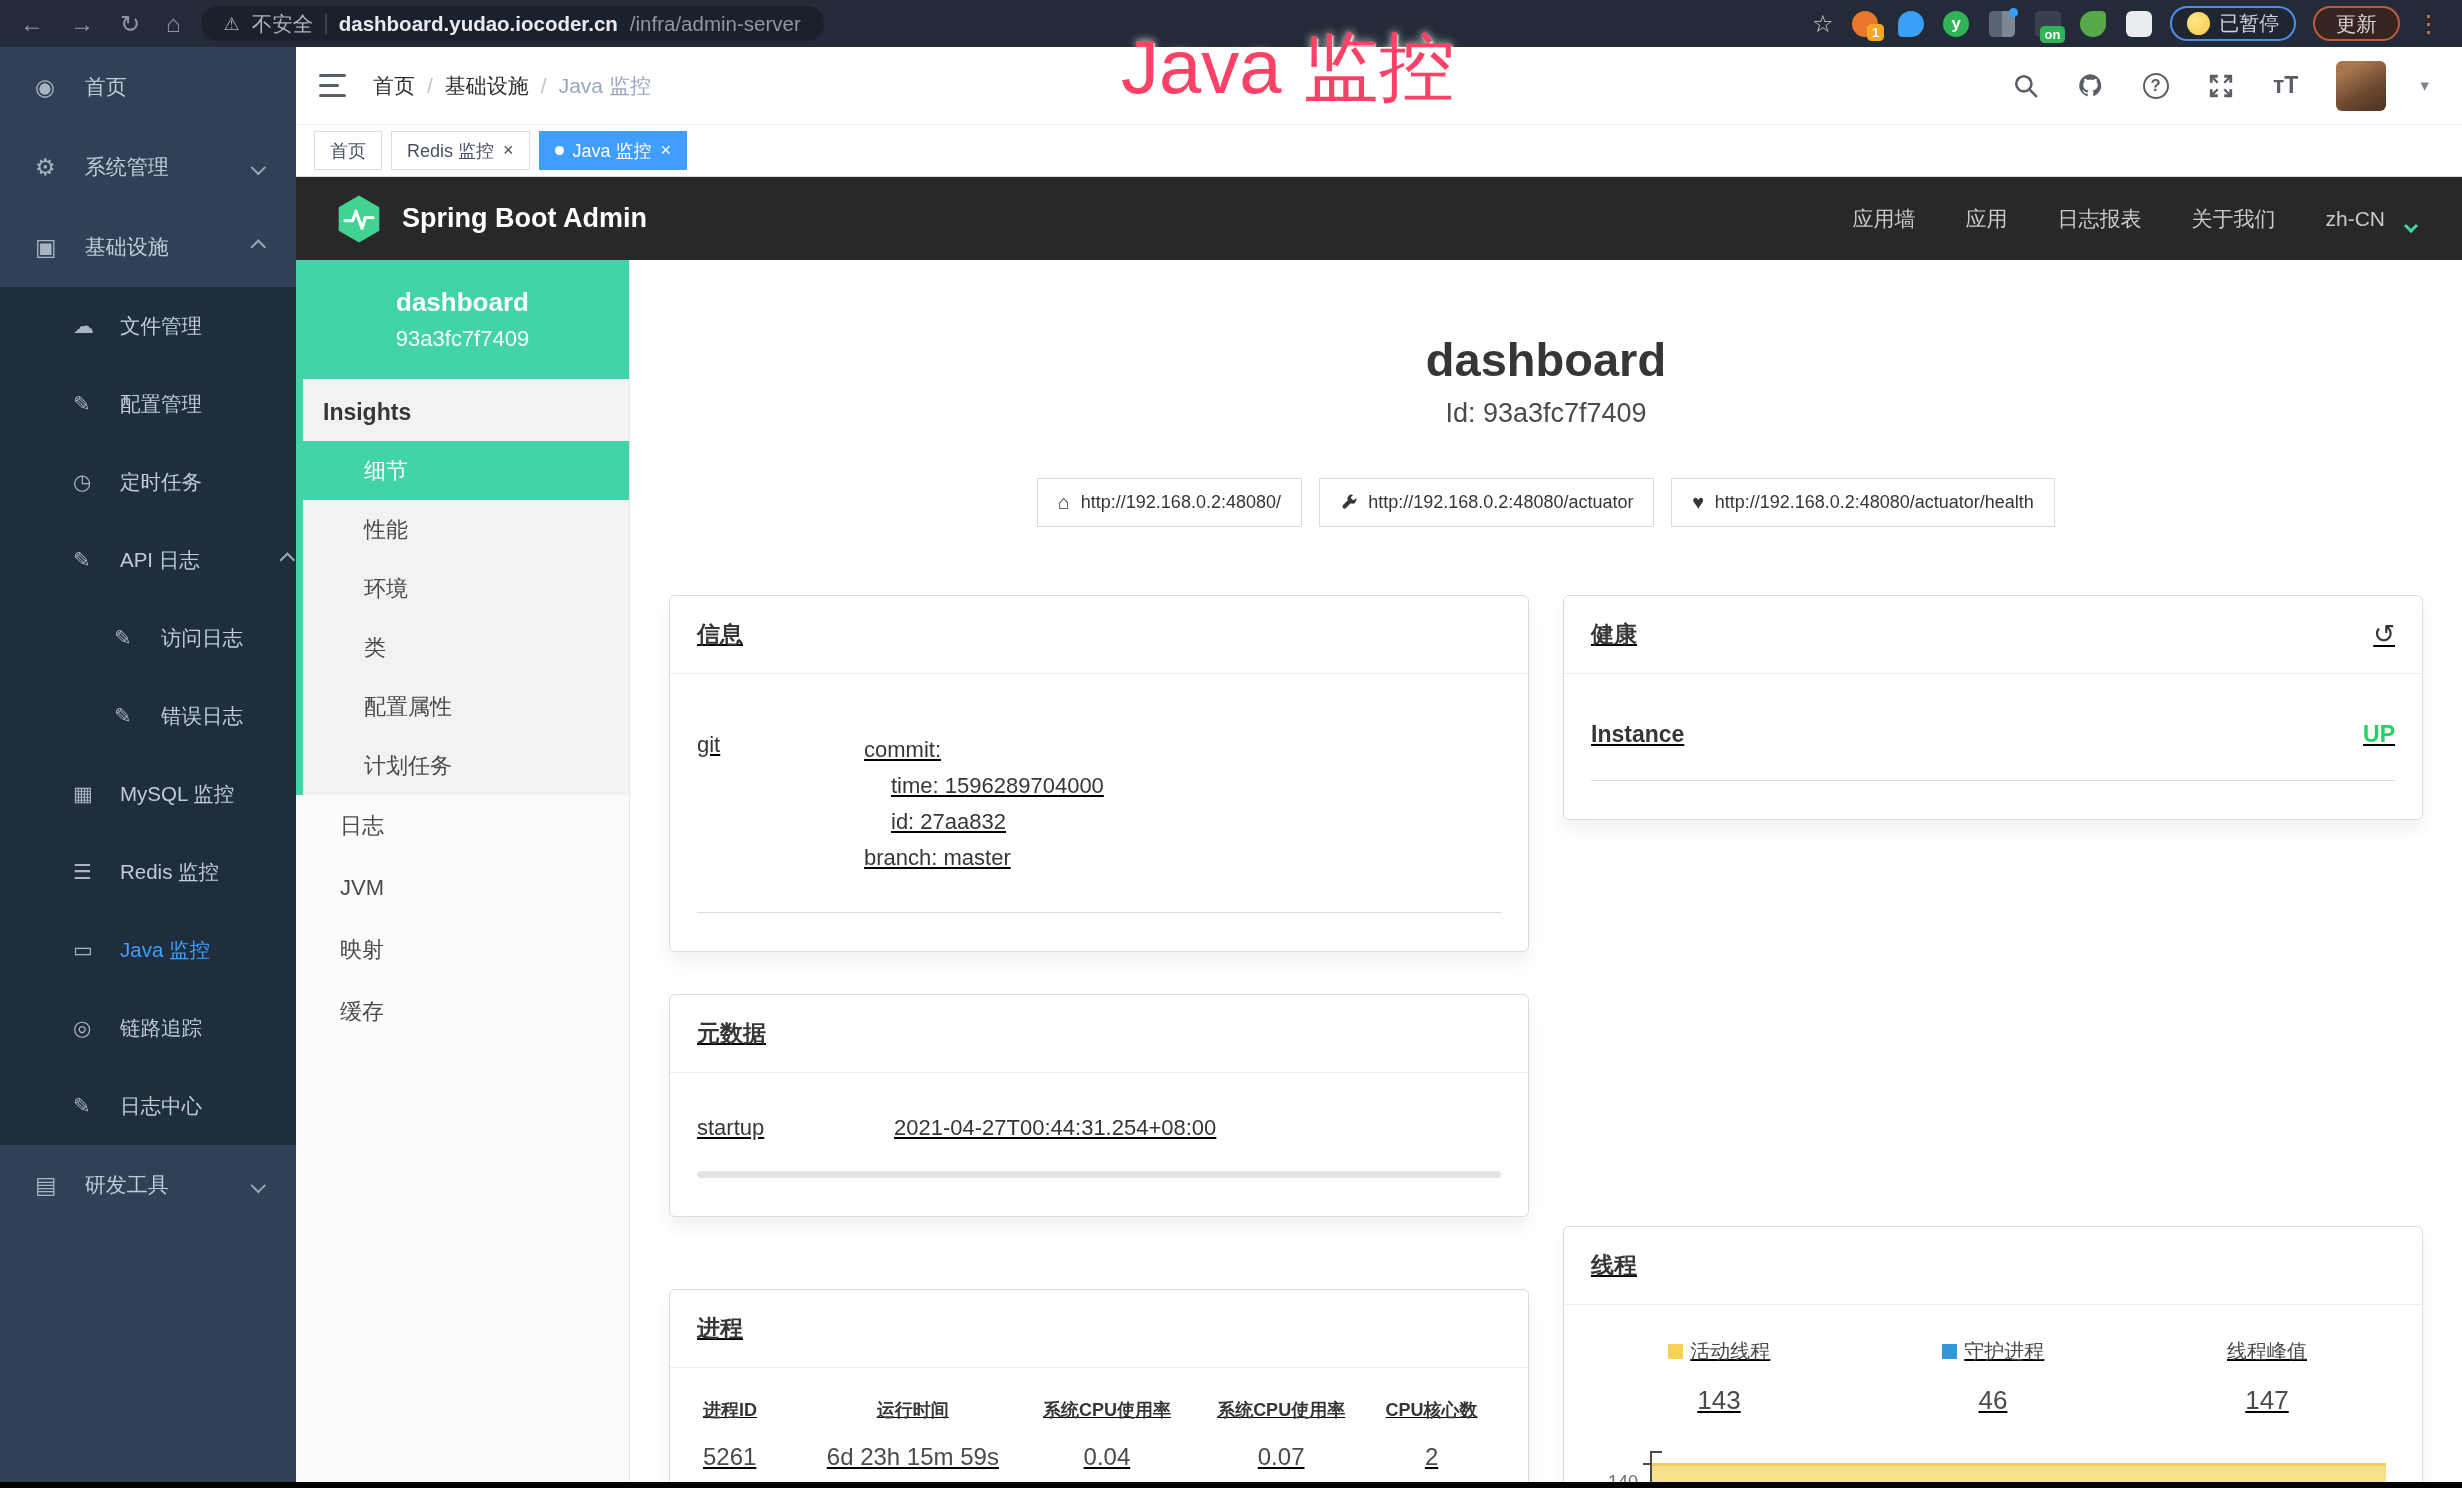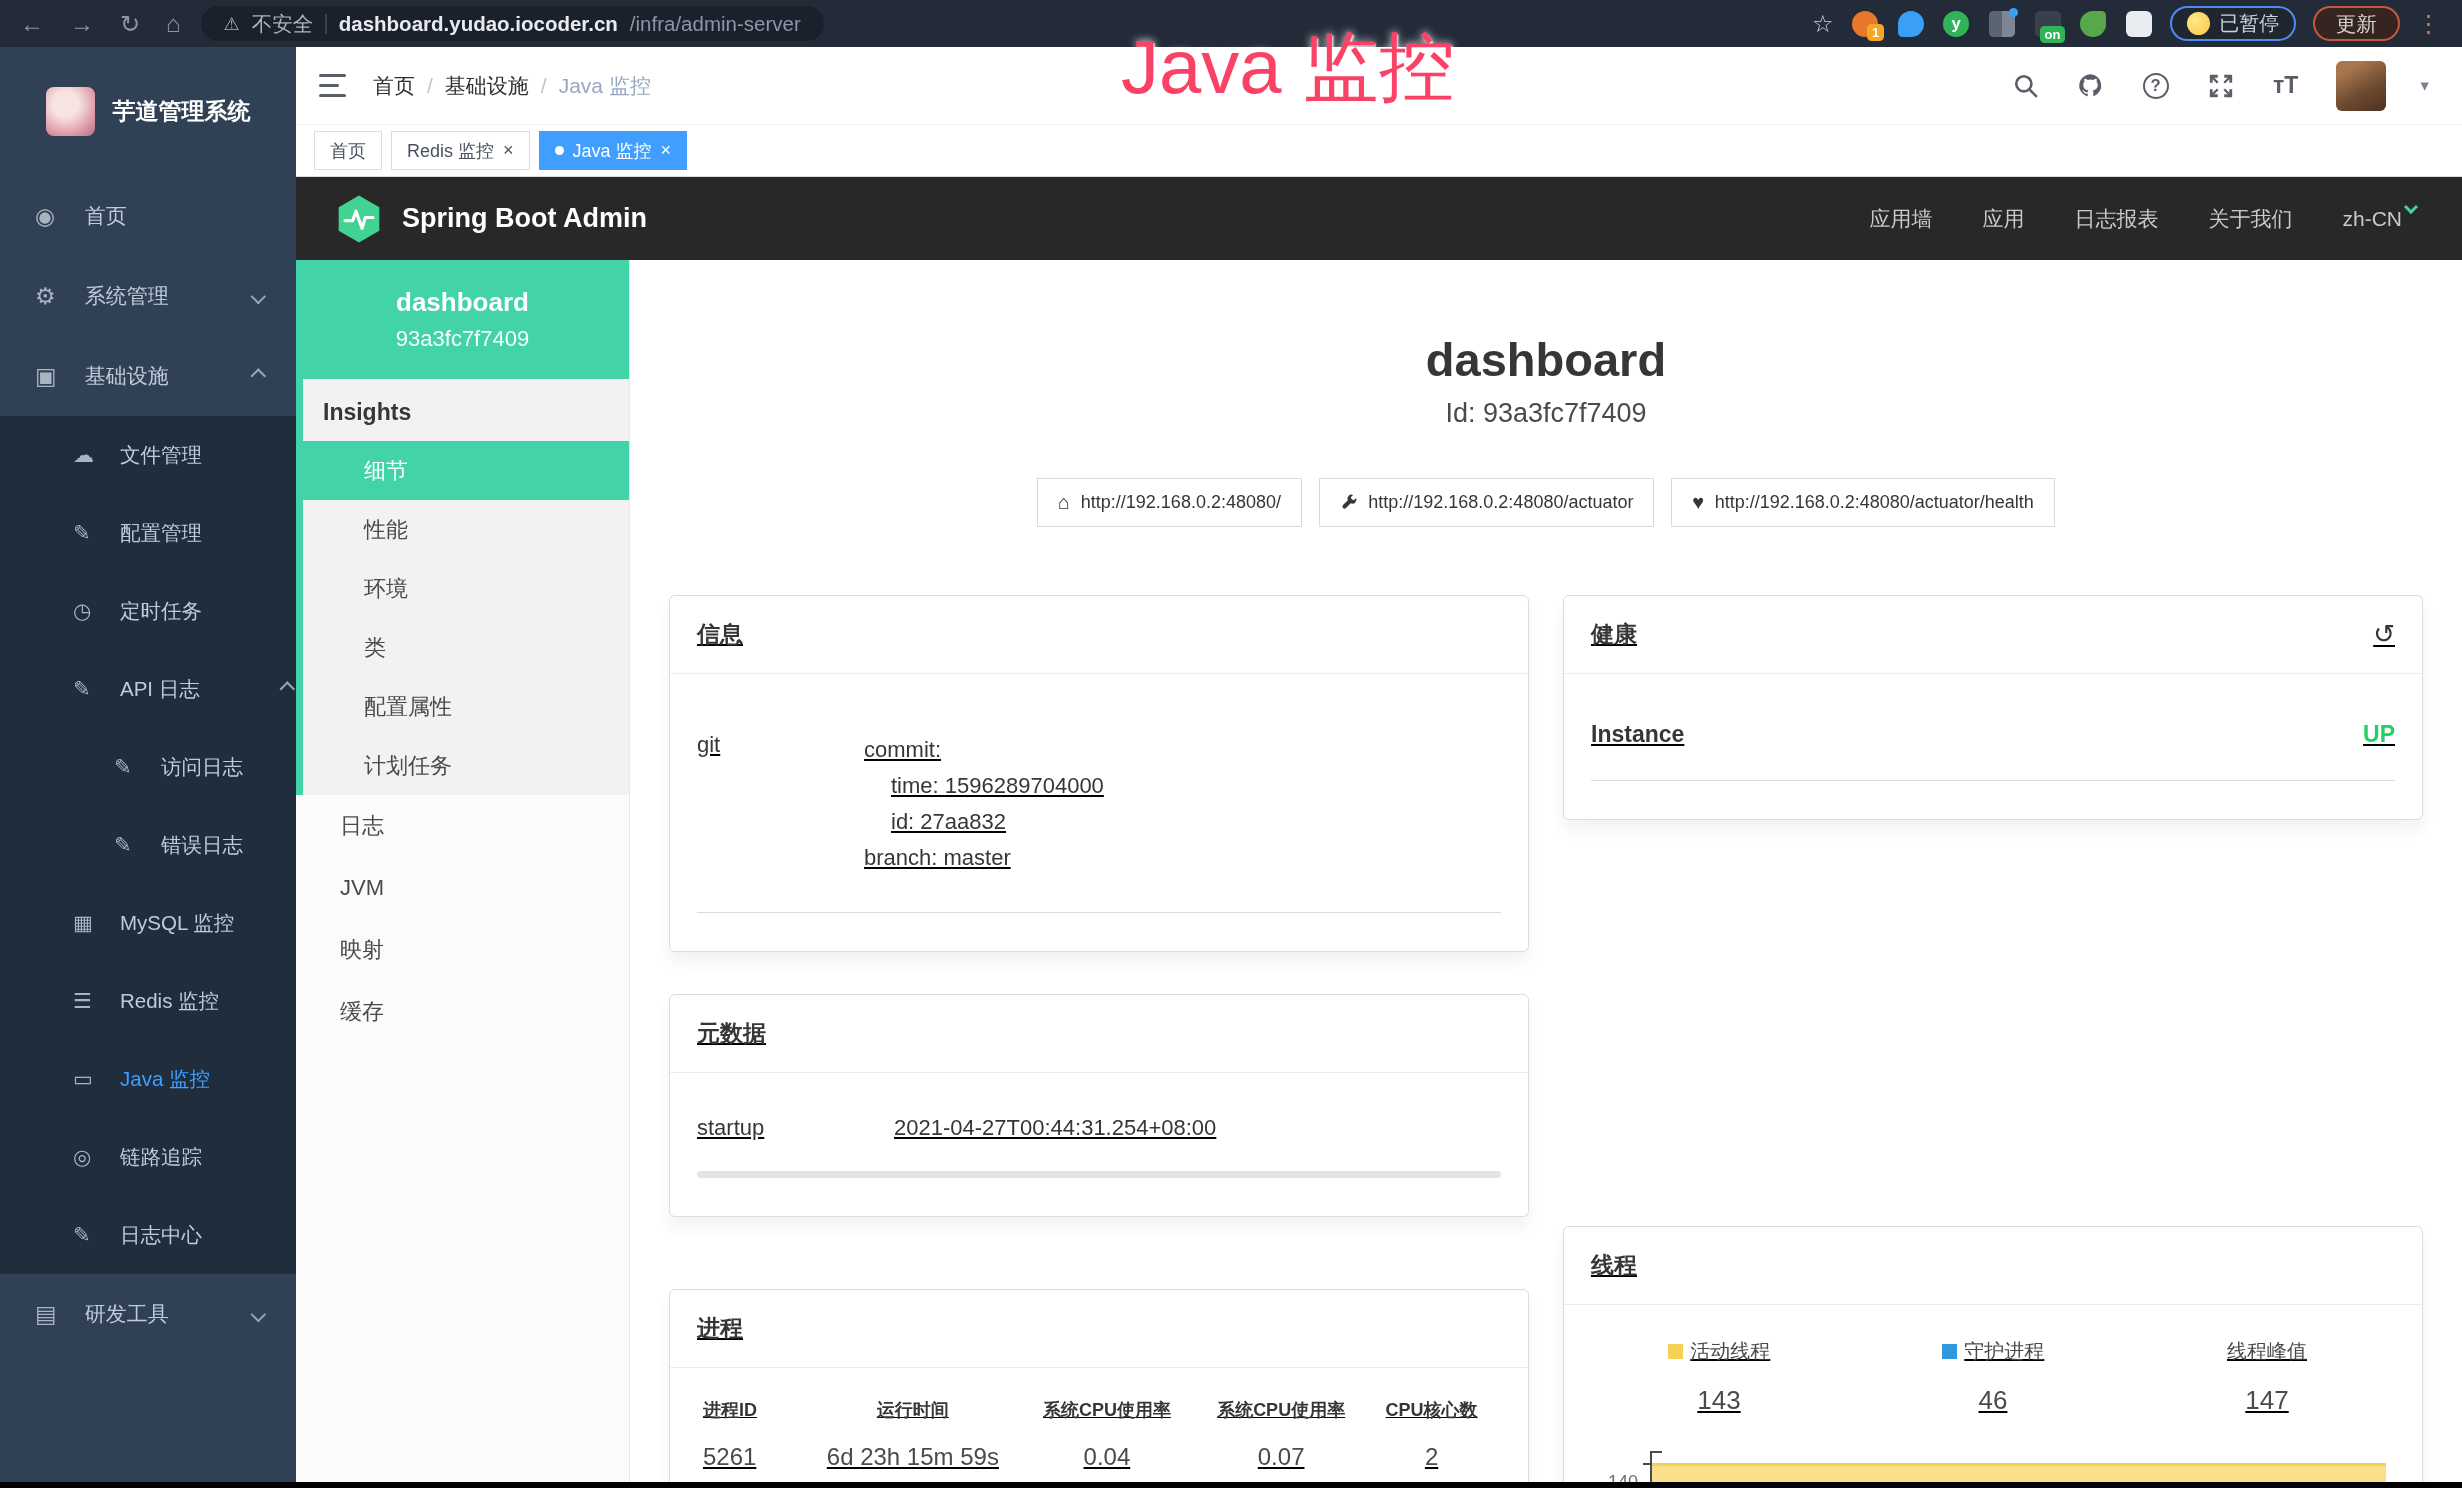--- a/index.html
+++ b/index.html
@@ -79,21 +79,21 @@
   .tab .x { font-size:18px; }
   .tab.active { background:#409eff; border-color:#409eff; color:#fff; }
   .tab.active .dot { width:9px; height:9px; border-radius:50%; background:#fff; }
 
   
   .sba { flex:1; display:flex; flex-direction:column; min-height:0; }
   .sba-header { height:83px; background:#282828; display:flex; align-items:center; padding:0 46px 0 38px; }
   .brand { color:#fff; font-size:27px; font-weight:700; margin-left:18px; }
   .sba-nav { margin-left:auto; display:flex; align-items:center; gap:50px; font-size:21px; color:#c9c9c9; }
   .sba-nav span { cursor:pointer; }
-  .lang { display:flex; align-items:flex-start; gap:4px; }
+  .lang { display:flex; align-items:flex-end; gap:21px; }
   .chev-green { width:10px; height:10px; border-right:3px solid #42d3a8; border-bottom:3px solid #42d3a8; transform:rotate(45deg); margin-top:-4.6px; }
 
   .sba-body { flex:1; display:flex; min-height:0; background:#fff; }
   .sba-side { width:334px; flex:0 0 334px; background:#fbfbfb; border-right:0.8px solid #e8e8e8; }
   .inst-head { height:119px; background:#42d3a8; color:#fff; display:flex; flex-direction:column; align-items:center; justify-content:center; cursor:pointer; }
   .inst-name { font-size:26px; font-weight:700; }
   .inst-id { font-size:22px; margin-top:7.6px; opacity:.95; }
   .side-group { background:#f2f2f2; border-left:7.6px solid #42d3a8; }
   .insights { padding:20px 0 15px 20px; font-size:23px; font-weight:700; color:#363636; }
   .g-item { height:59px; line-height:59px; padding-left:61px; font-size:22px; color:#4a4a4a; cursor:pointer; }
@@ -209,24 +209,20 @@
         <span>已暂停</span>
       </span>
       <span class="update-btn">更新</span>
       <span class="menu-dots">⋮</span>
     </div>
   </div>
 
   <div class="app">
 
     <aside class="sidebar">
-      <div class="logo-row">
-        <div class="logo-img"></div>
-        <span class="logo-title">芋道管理系统</span>
-      </div>
       <nav>
         <div class="m-item">
           <span class="mi">◉</span>
           <span class="lbl">首页</span>
         </div>
         <div class="m-item">
           <span class="mi">⚙</span>
           <span class="lbl">系统管理</span>
           <span class="chev down"></span>
         </div>

